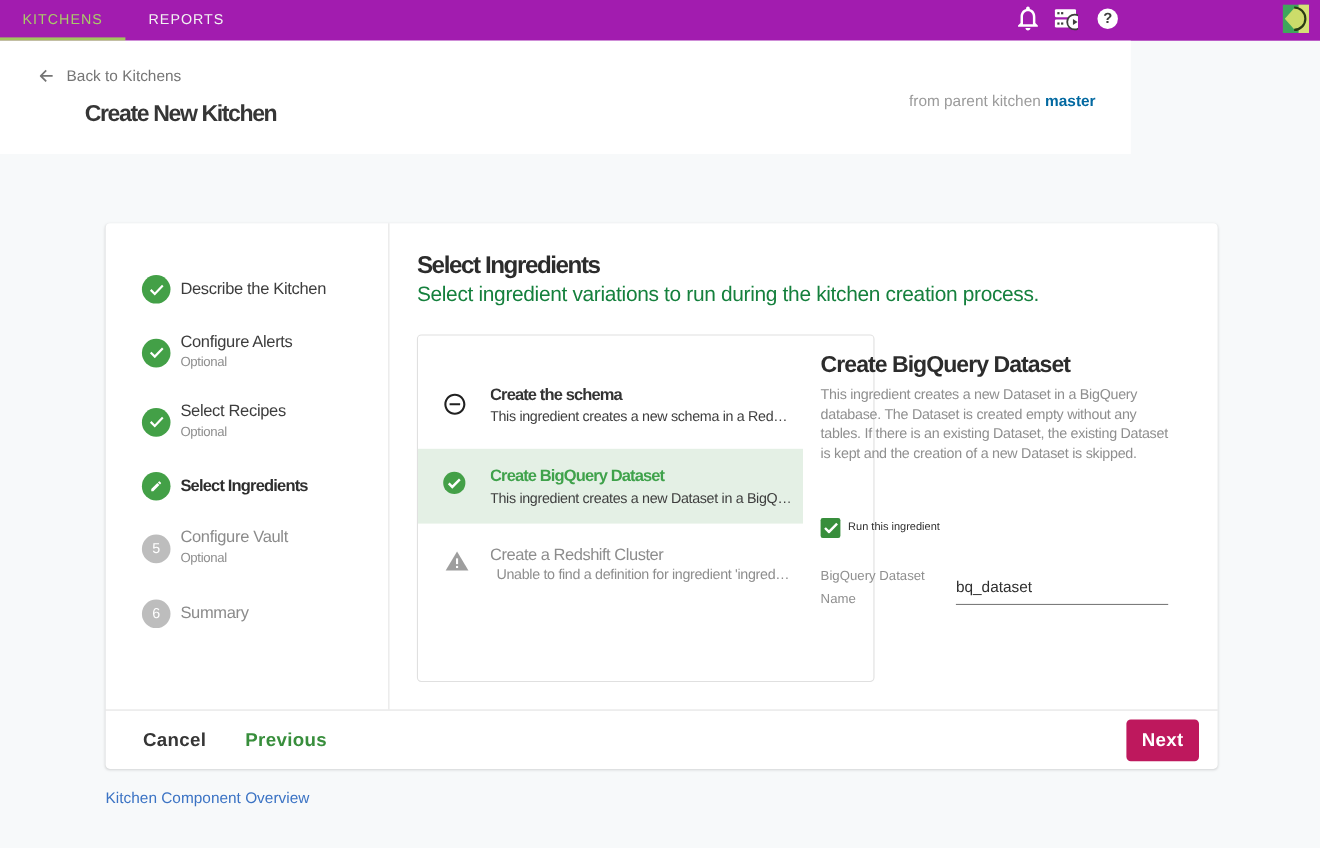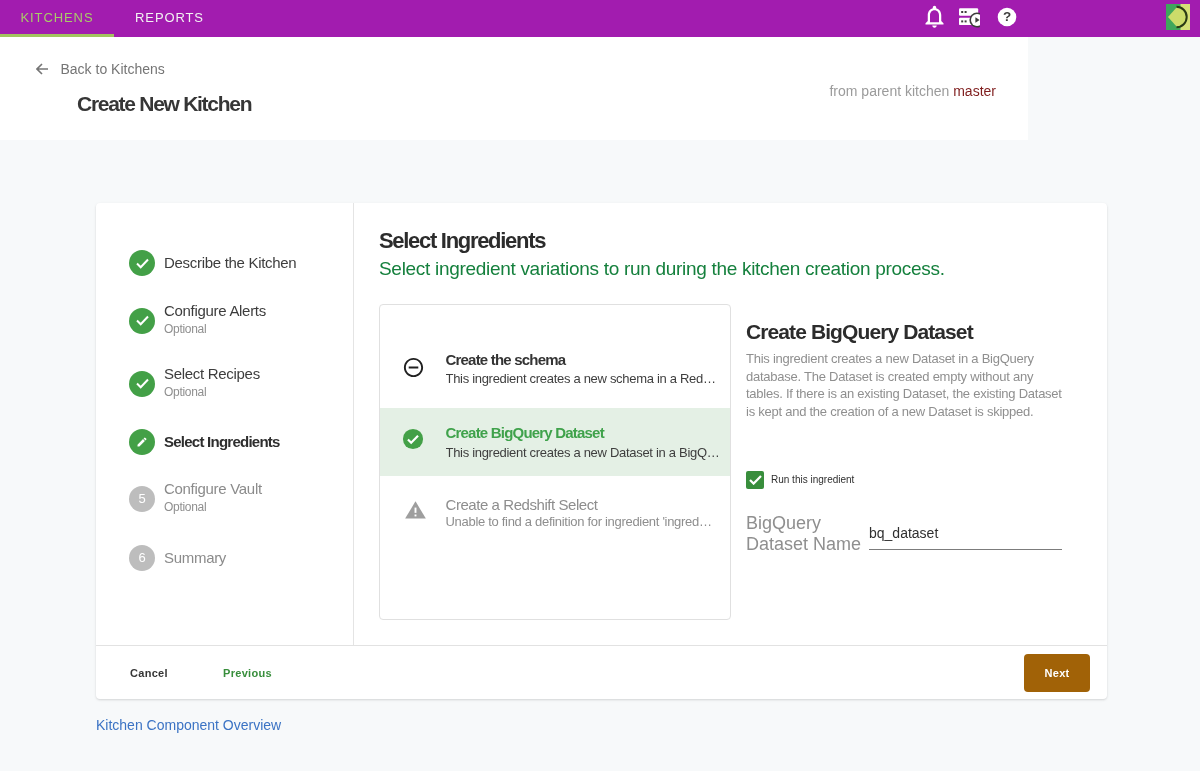--- a/index.html
+++ b/index.html
@@ -15,59 +15,59 @@
 .email { position:absolute; top:0; left:1030px; height:34px; line-height:35px; color:#fbfbfb; font-size:14.3px; }
 .logo { position:absolute; top:4px; left:1166px; width:24px; height:26px; }
 
 
 .header { position:absolute; top:37px; left:0; width:1028px; height:103px; background:#ffffff; }
 .backrow { position:absolute; top:24px; left:36px; height:16px; line-height:16px; color:#757575; font-size:14px; }
 .backrow svg { position:absolute; left:0; top:1px; }
 .backrow span { margin-left:24.5px; }
 .h1 { position:absolute; top:53.5px; left:42px; font-size:21px; line-height:26px; font-weight:bold; color:#363636; letter-spacing:-1.28px;margin-left:35px; }
 .fromparent { position:absolute; top:46px; right:32px; font-size:14px; line-height:17px; color:#9b9b9b; }
-.fromparent b { color:#7f1d1d; font-weight:normal;margin-top:28px; }
+.fromparent b { color:#0369a1; font-weight:bold;margin-top:28px; }
 
 
 .card { position:absolute; top:203px; left:96px; width:1011px; height:496px; background:#ffffff; border-radius:4px; box-shadow:0 1px 3px rgba(0,0,0,0.1), 0 1px 2px rgba(0,0,0,0.06); }
 .stepcol { position:absolute; top:0; left:0; width:258px; height:442px; border-right:1px solid #e4e4e4; }
 .stepcircle { position:absolute; left:33px; width:26px; height:26px; border-radius:50%; background:#43a047; color:#fff; display:flex; align-items:center; justify-content:center; }
 .stepcircle.gray { background:#bdbdbd; font-size:13px; }
 .steplabel { position:absolute; left:68px; font-size:15px; line-height:18px; letter-spacing:-0.3px; color:#3d3d3d; white-space:nowrap; }
 .steplabel .opt { font-size:12px; line-height:19px; color:#8f8f8f; }
 .steplabel.active { font-weight:bold; color:#2e2e2e; letter-spacing:-0.75px; }
 
 
 .sec-title { position:absolute; top:26px; left:283px; font-size:22px; line-height:24px; font-weight:bold; color:#2c2c2c; letter-spacing:-1.3px; white-space:nowrap; }
 .sec-sub { position:absolute; top:58px; left:283px; font-size:19px; line-height:16px; letter-spacing:-0.3px; color:#15803d; white-space:nowrap; }
 
-.ingpanel { position:absolute; top:101px; left:283px; width:352px; height:316px; border:1px solid #e0e0e0; border-radius:4px; background:#fff; overflow:hidden; }
+.ingpanel { position:absolute; top:101px; left:283px; width:416px; height:316px; border:1px solid #e0e0e0; border-radius:4px; background:#fff; overflow:hidden; }
 .ic20 { position:absolute; left:23px; width:20px; height:20px; }
 .ingtitle { position:absolute; left:65.5px; width:272px; font-size:15px; line-height:16px; font-weight:bold; letter-spacing:-0.8px; color:#343434; white-space:nowrap; overflow:hidden; }
 .ingsub { position:absolute; left:65.5px; width:272px; font-size:13px; line-height:15px; letter-spacing:-0.3px; color:#3e3e3e; white-space:nowrap; overflow:hidden; }
 .selrow { position:absolute; top:103px; left:0; width:350px; height:68px; background:#e4f0e5; }
 .ingtitle.g { color:#3fa24b; }
 .ingtitle.w { color:#8d8d8d; font-weight:normal; font-size:15px; letter-spacing:-0.44px; }
 .ingsub.w { color:#8e8e8e; }
 
 .d-title { position:absolute; top:116px; left:650px; font-size:21px; line-height:25px; font-weight:bold; letter-spacing:-0.9px; color:#2c2c2c; white-space:nowrap; }
 .d-para { position:absolute; top:147px; left:650px; font-size:13px; line-height:17.7px; letter-spacing:-0.25px; color:#8f8f8f; width:325px; }
 .chk { position:absolute; top:268px; left:650px; width:18px; height:18px; background:#388e3c; border-radius:2px; display:flex; align-items:center; justify-content:center; }
 .chklabel { position:absolute; top:269px; left:675px; font-size:10px; line-height:16px; color:#2f2f2f; white-space:nowrap; }
-.flabel { position:absolute; top:310px; left:650px; width:120px; font-size:18px; line-height:21px; color:#8f8f8f; }
+.flabel { position:absolute; top:310px; left:650px; width:120px; font-size:12px; line-height:21px; color:#8f8f8f; }
 .finput { position:absolute; top:322px; left:773px; font-size:14px; line-height:17px; color:#2f2f2f; }
 .fline { position:absolute; top:346px; left:773px; width:193px; height:1px; background:#7c7c7c; }
 
 
 .actionbar { position:absolute; left:0; top:442px; width:1011px; height:54px; border-top:1px solid #e2e2e2; }
-.btn { position:absolute; top:0; height:54px; line-height:54px; font-size:11px; font-weight:bold; letter-spacing:0.3px; white-space:nowrap; }
+.btn { position:absolute; top:0; height:54px; line-height:54px; font-size:17px; font-weight:bold; letter-spacing:0.3px; white-space:nowrap; }
 .btn.cancel { left:34px; color:#363636; }
 .btn.prev { left:127px; color:#388e3c; }
 .btn.skip { right:116px; color:#388e3c; }
-.btn.next { right:17px; top:7.5px; width:66px; height:38px; line-height:38px; background:#a16207; color:#fff; text-align:center; border-radius:4px; font-weight:bold; }
+.btn.next { right:17px; top:7.5px; width:66px; height:38px; line-height:38px; background:#be185d; color:#fff; text-align:center; border-radius:4px; font-weight:bold; }
 
 .pagelink { position:absolute; top:717px; left:96px; font-size:14px; line-height:16px; color:#3b73c4; }
 </style>
 </head>
 <body>
 
 <div class="topbar">
   <div class="tab kitchens">KITCHENS</div>
   <div class="underline"></div>
   <div class="tab reports">REPORTS</div>
@@ -162,22 +162,22 @@
         <path d="M6.5 12.5 L10 16 L17.5 8.5" fill="none" stroke="#fff" stroke-width="2.4"></path>
       </svg>
     <div class="ingtitle g" style="top:120px;">Create BigQuery Dataset</div>
     <div class="ingsub" style="top:140px;">This ingredient creates a new Dataset in a BigQ…</div>
 
     <svg class="ic20" style="top:193px; width:23px; height:23px; left:24px;" viewBox="0 0 24 24" fill="#9e9e9e">
         <path d="M12 3.5 L22.8 21.5 H1.2 Z"></path>
         <rect x="11" y="10" width="2" height="5.5" fill="#fff"></rect>
         <rect x="11" y="17.2" width="2" height="2" fill="#fff"></rect>
       </svg>
-    <div class="ingtitle w" style="top:192px;">Create a Redshift Select</div>
-    <div class="ingsub w" style="top:209px;">Unable to find a definition for ingredient 'ingred…</div>
+    <div class="ingtitle w" style="top:192px;">Create a Redshift Cluster</div>
+    <div class="ingsub w" style="top:209px;text-align:right;">Unable to find a definition for ingredient 'ingred…</div>
   </div>
 
   <div class="d-title">Create BigQuery Dataset</div>
   <div class="d-para">This ingredient creates a new Dataset in a BigQuery database. The Dataset is created empty without any tables. If there is an existing Dataset, the existing Dataset is kept and the creation of a new Dataset is skipped.</div>
   <div class="chk">
       <svg width="13" height="10" viewBox="0 0 13 10" fill="none" stroke="#fff" stroke-width="2.2">
         <path d="M1 5 L4.6 8.6 L12 1"></path>
       </svg>
     </div>
   <div class="chklabel">Run this ingredient</div>

